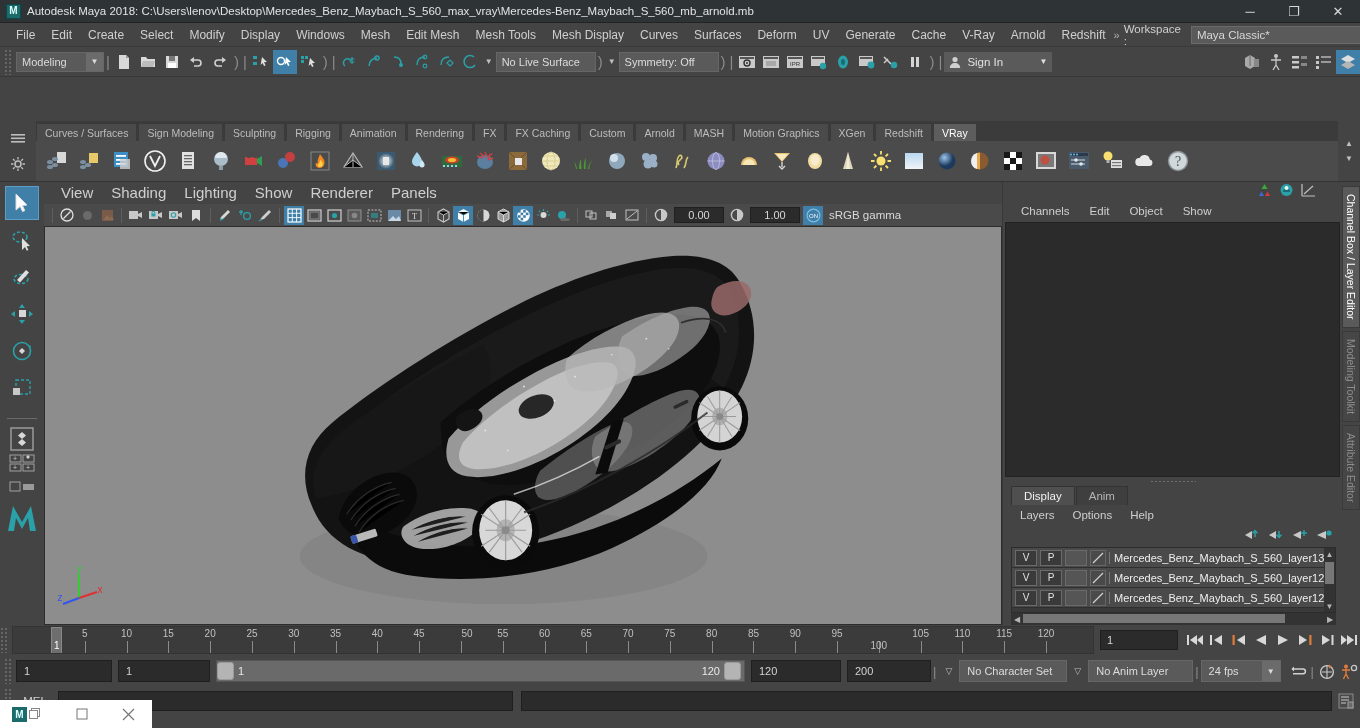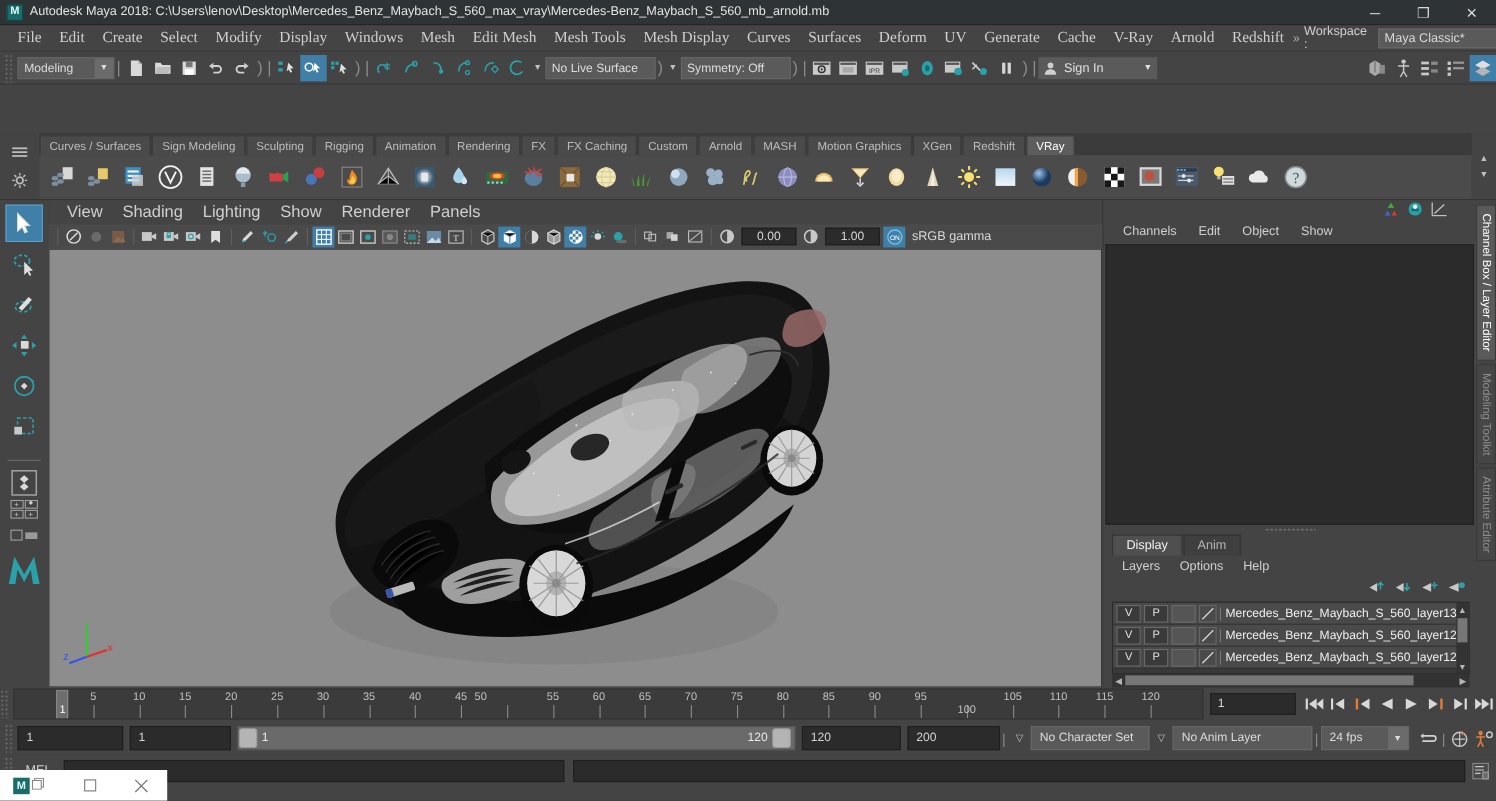--- a/index.html
+++ b/index.html
@@ -15,22 +15,22 @@
      border:1px solid #0d4747; color:#dff; font-size:10px; font-weight:bold;
      display:flex; align-items:center; justify-content:center; line-height:1; }
   .tb-title { font-size:11.5px; color:#e2e2e2; white-space:nowrap; }
   .tb-spacer { flex:1; }
   .tb-btn { width:44px; height:23px; display:flex; align-items:center;
      justify-content:center; color:#d8d8d8; font-size:13px; }
 
   
   .menubar { height:24px; background:#444; display:flex; align-items:center;
      padding-left:8px; border-bottom:1px solid #3a3a3a; }
-  .menubar .mi { padding:8px 8px; line-height:24px; font-size:14px; color:#cfcfcf;
-     white-space:nowrap;font-family:Liberation Serif, serif; }
+  .menubar .mi { padding:8px 8px; line-height:24px; font-size:12px; color:#cfcfcf;
+     white-space:nowrap; }
   .ws-wrap { display:flex; align-items:center; margin-left:auto; padding-right:4px; }
   .ws-chev { color:#b0b0b0; font-size:11px; margin-right:4px; }
   .ws-label { font-size:11.5px; color:#cfcfcf; margin-right:5px; }
   .ws-combo { width:212px; height:18px; background:#5a5a5a; border:1px solid #6a6a6a;
      display:flex; align-items:center; padding-left:5px; font-size:11.5px; color:#d8d8d8; }
   .ws-combo .arrow { margin-left:auto; margin-right:4px; font-size:8px; color:#cfcfcf; }
 
   
   .statusbar { height:30px; background:#444; display:flex; align-items:center;
      border-bottom:1px solid #383838; padding-left:4px; }
@@ -1366,21 +1366,21 @@
         <div class="ticklbl" style="left: 238.958px;">25</div>
         <div class="tick" style="left: 280.75px;"></div>
         <div class="ticklbl" style="left: 280.75px;">30</div>
         <div class="tick" style="left: 322.542px;"></div>
         <div class="ticklbl" style="left: 322.542px;">35</div>
         <div class="tick" style="left: 364.333px;"></div>
         <div class="ticklbl" style="left: 364.333px;">40</div>
         <div class="tick" style="left: 406.125px;"></div>
         <div class="ticklbl" style="left: 406.125px;">45</div>
         <div class="tick" style="left: 447.917px;"></div>
-        <div class="ticklbl" style="left: 424px;">50</div>
+        <div class="ticklbl" style="left: 454px;">50</div>
         <div class="tick" style="left: 489.708px;"></div>
         <div class="ticklbl" style="left: 489.708px;">55</div>
         <div class="tick" style="left: 531.5px;"></div>
         <div class="ticklbl" style="left: 531.5px;">60</div>
         <div class="tick" style="left: 573.292px;"></div>
         <div class="ticklbl" style="left: 573.292px;">65</div>
         <div class="tick" style="left: 615.083px;"></div>
         <div class="ticklbl" style="left: 615.083px;">70</div>
         <div class="tick" style="left: 656.875px;"></div>
         <div class="ticklbl" style="left: 656.875px;">75</div>
@@ -1463,21 +1463,21 @@
       <span class="t1">1</span>
       <span class="t2">120</span>
       <span class="handle" style="margin-right:3px"></span>
     </div>
     <div class="rfield" style="width:90px">120</div>
     <div class="rfield" style="width:84px;margin-left:6px">200</div>
     <span class="grp-edge" style="font-size:13px">|</span>
     <span class="tri">▽</span>
     <div class="combo2" style="width:108px">No Character Set</div>
     <span class="tri">▽</span>
-    <div class="combo2" style="width:127px">No Anim Layer</div>
+    <div class="combo2" style="width:105px">No Anim Layer</div>
     <span class="grp-edge" style="font-size:13px">|</span>
     <div class="combo2" style="width:80px">
       <span>24 fps</span>
       <span class="arr">▼</span>
     </div>
     <div class="pb" style="margin-left:6px">
       <svg width="18" height="14" viewBox="0 0 18 14">
           <path d="M3 5h11a2.4 2.4 0 0 1 0 4.8H4" stroke="#d0d0d0" stroke-width="1.5" fill="none"></path>
           <path d="M5 2.6L2.4 5 5 7.4z" fill="#d0d0d0"></path>
         </svg>

